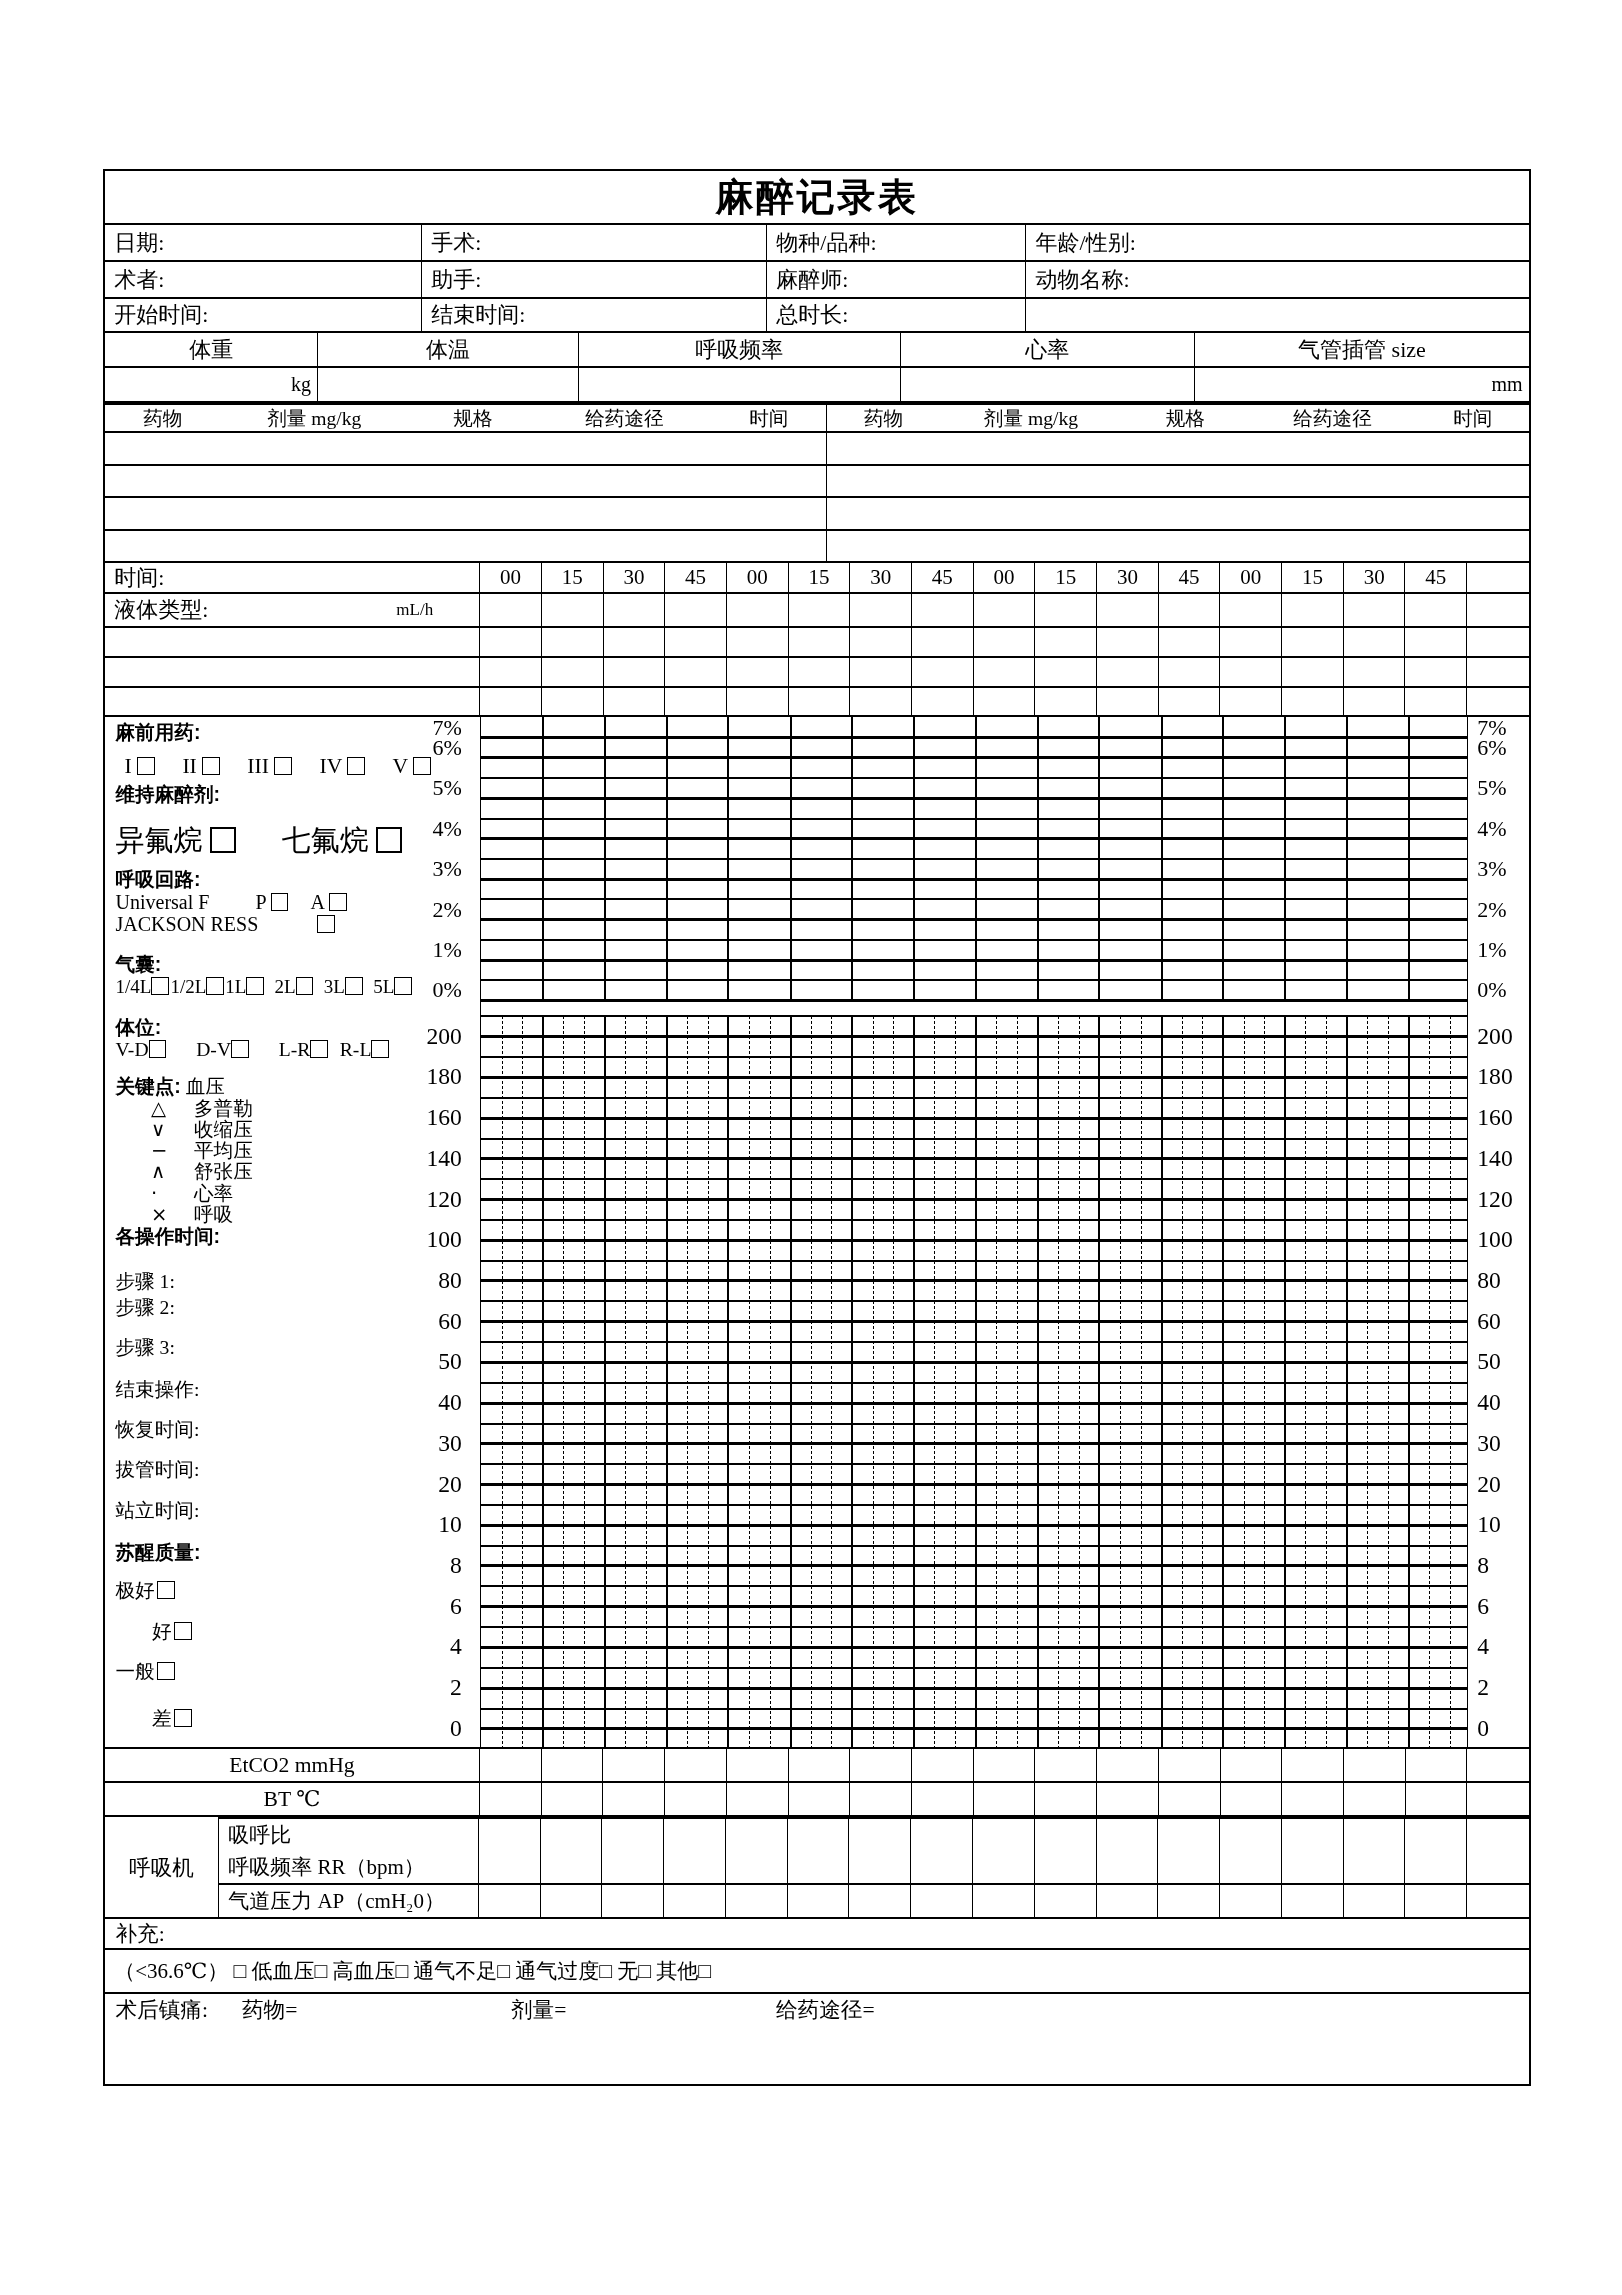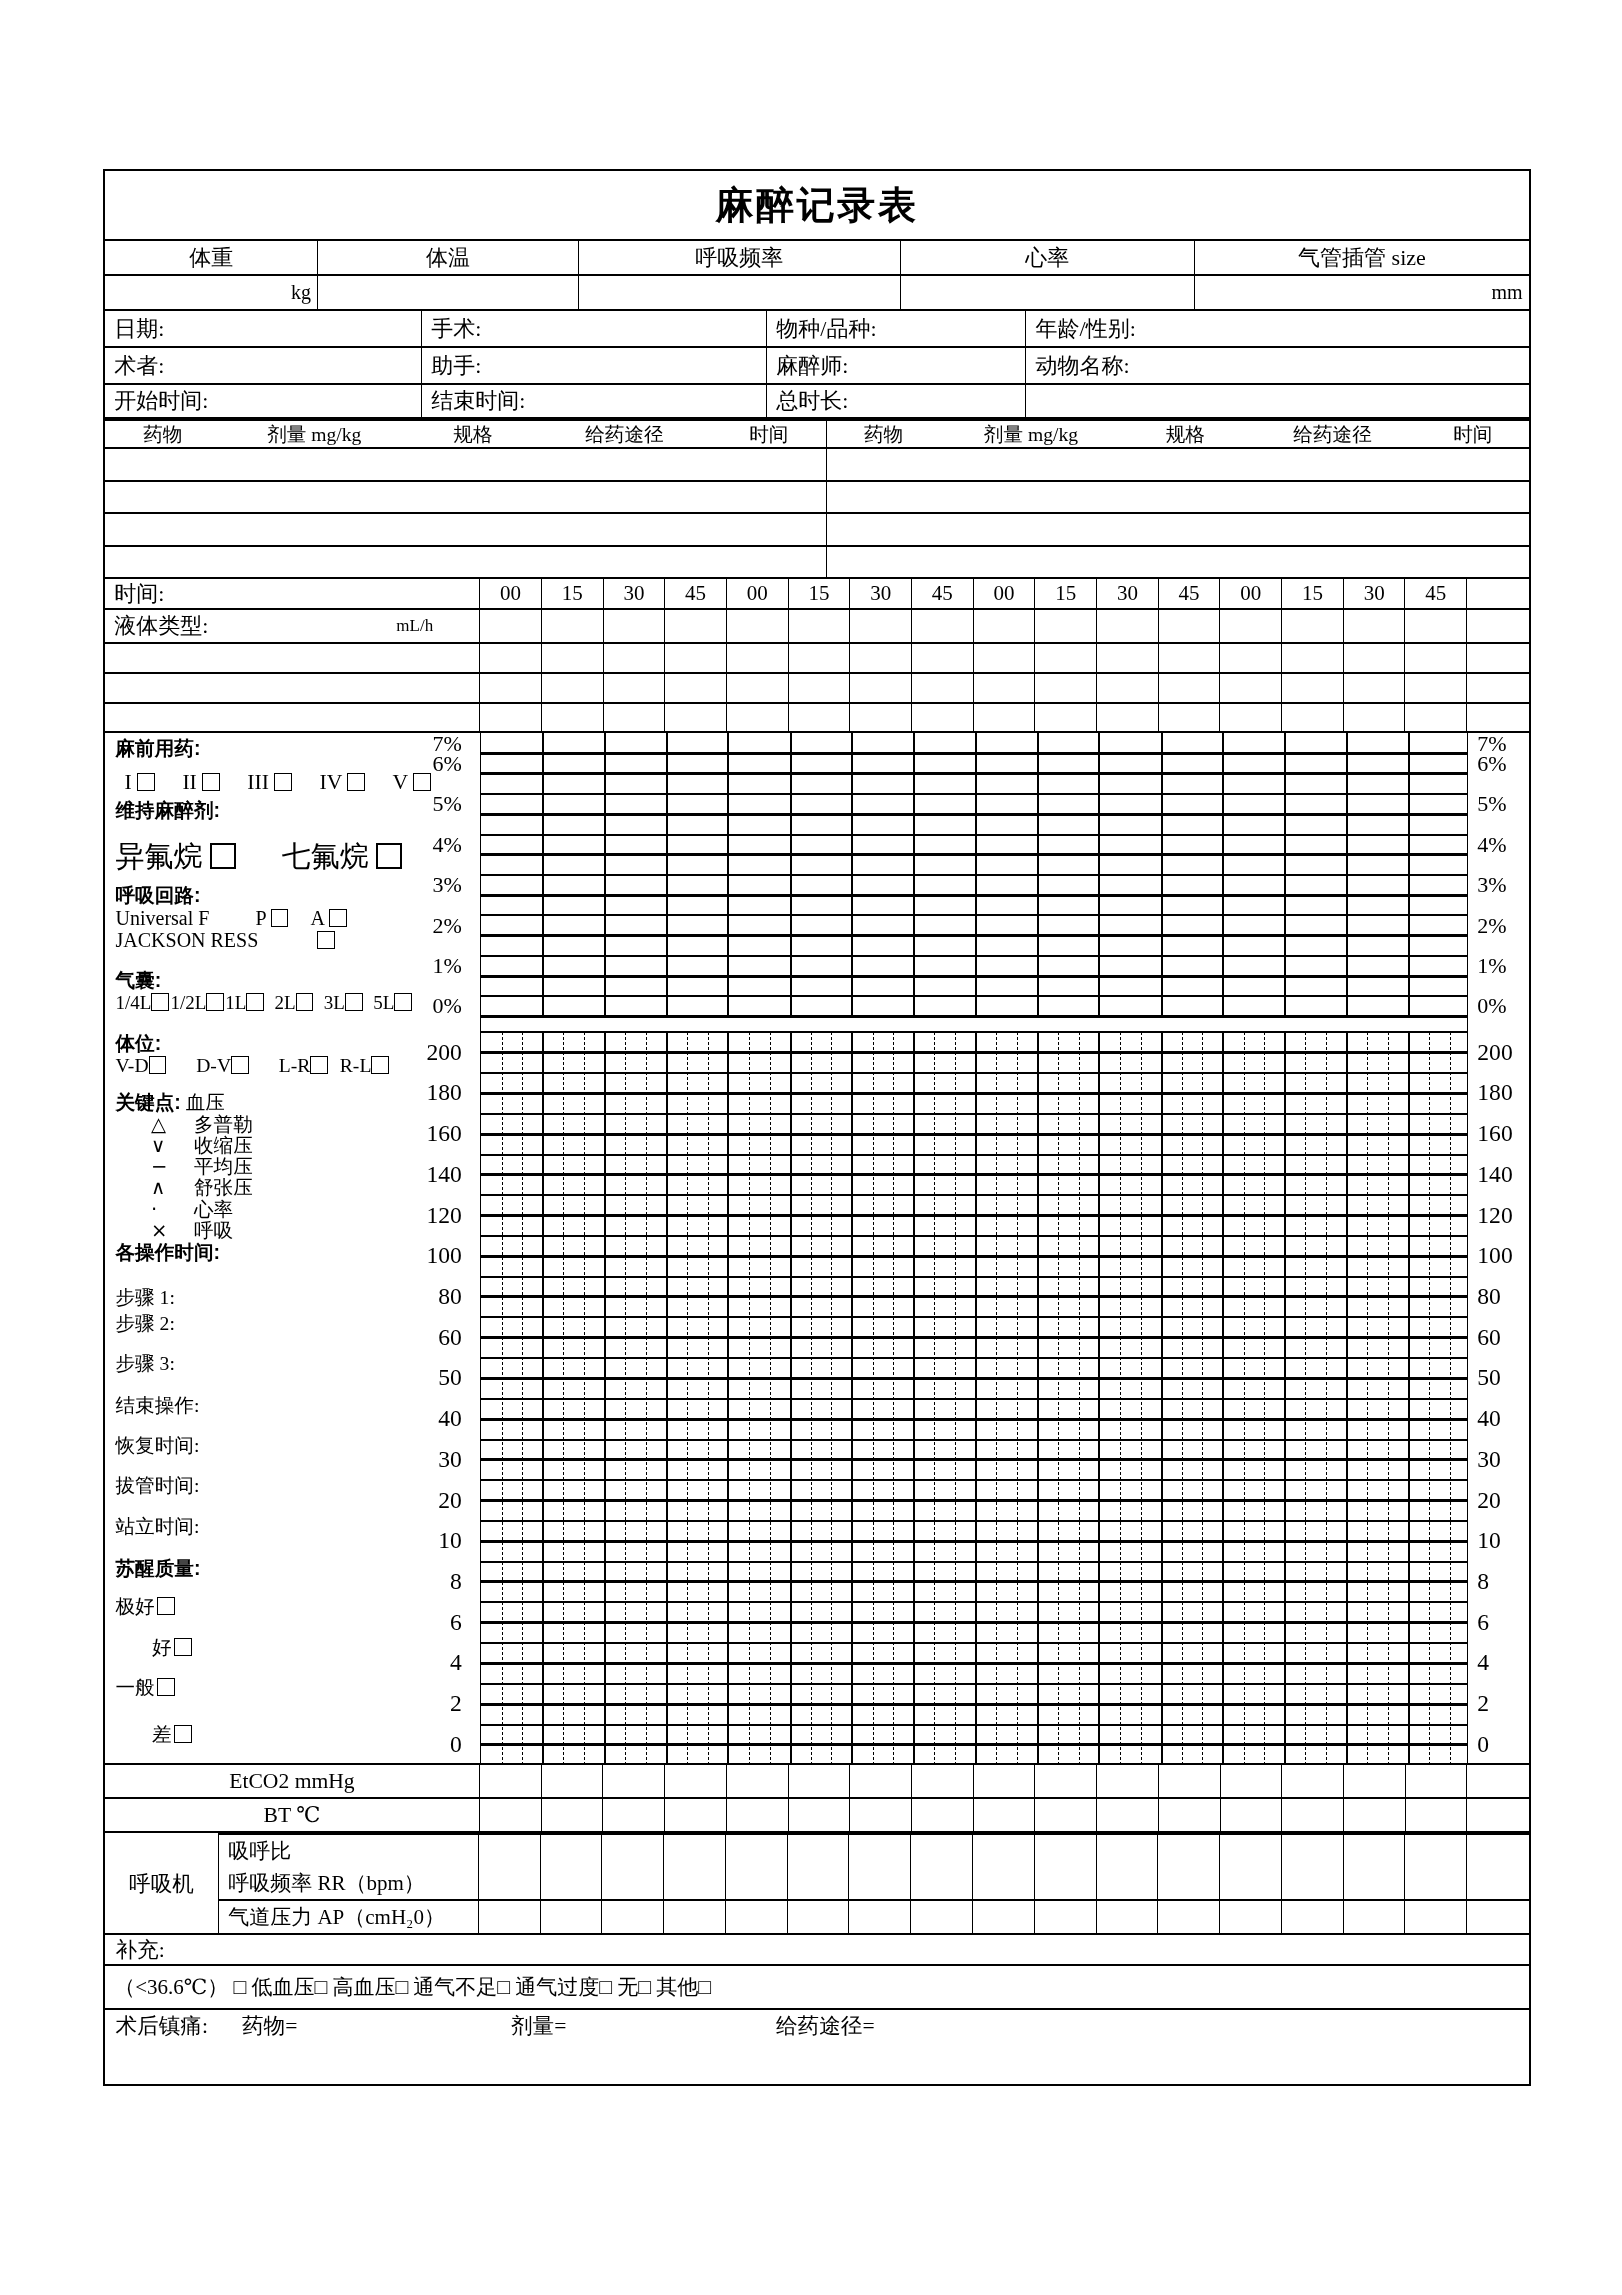--- a/index.html
+++ b/index.html
@@ -8,21 +8,21 @@
   .form{position:absolute;left:103px;top:169px;width:1428px;height:1917px;
         border:2.6px solid #000;box-sizing:border-box;background:#fff;}
   .sec{box-sizing:border-box;border-top:2.6px solid #000;position:relative;}
   .sec.first{border-top:none;}
   .row{display:flex;align-items:center;}
   .cell{box-sizing:border-box;border-left:1.3px solid #000;height:100%;
         display:flex;align-items:center;padding-left:9.2px;font-size:22px;}
   .cell.nb{border-left:none;}
   .cell.center{justify-content:center;padding-left:0;}
   .cell.right{justify-content:flex-end;padding-right:6.5px;}
-  .title-row{height:68px;display:flex;align-items:center;justify-content:center;}
+  .title-row{height:52px;display:flex;align-items:center;justify-content:center;}
   .title{font-size:38px;font-weight:bold;font-family:"Liberation Sans","DejaVu Sans",sans-serif;letter-spacing:2.6px;}
   .h56{height:37px;} .h52{height:34px;} .h54{height:35px;} .h48{height:31px;}
   .medwrap{display:flex;}
   .medhalf{box-sizing:border-box;}
   .medhalf.lh{border-right:1.3px solid #000;}
   .medtitle{height:33px;display:flex;align-items:center;padding-left:9.2px;
             font-weight:bold;font-size:21.6px;font-family:"Liberation Sans","DejaVu Sans",sans-serif;}
   .medhead{height:26px;display:flex;align-items:center;border-top:2px solid #000;font-size:19.6px;}
   .medhead span{display:inline-block;text-align:center;}
   .drugrow{border-top:2px solid #000;}
@@ -51,54 +51,54 @@
   .postop{height:31px;font-size:21.6px;}
   .postop span{position:absolute;top:50%;transform:translateY(-50%);white-space:nowrap;}
 </style>
 </head>
 <body>
 
 <div class="form">
   <div class="sec first title-row">
     <div class="title">麻醉记录表</div>
   </div>
+  <div id="info">
+      <div class="sec row h56">
+        <div class="cell nb" style="width: 317px;">日期:</div>
+        <div class="cell" style="width: 346px;">手术:</div>
+        <div class="cell" style="width: 260px;">物种/品种:</div>
+        <div class="cell" style="width: 505px;">年龄/性别:</div>
+      </div>
+      <div class="sec row h56">
+        <div class="cell nb" style="width: 317px;">术者:</div>
+        <div class="cell" style="width: 346px;">助手:</div>
+        <div class="cell" style="width: 260px;">麻醉师:</div>
+        <div class="cell" style="width: 505px;">动物名称:</div>
+      </div>
+      <div class="sec row h52">
+        <div class="cell nb" style="width: 317px;">开始时间:</div>
+        <div class="cell" style="width: 346px;">结束时间:</div>
+        <div class="cell" style="width: 260px;">总时长:</div>
+        <div class="cell" style="width: 505px;"></div>
+      </div>
+    </div>
   <div id="vitals">
       <div class="sec row h54">
         <div class="cell center nb" style="width: 213px;">体重</div>
         <div class="cell center" style="width: 261px;">体温</div>
         <div class="cell center" style="width: 323px;">呼吸频率</div>
         <div class="cell center" style="width: 295px;">心率</div>
         <div class="cell center" style="width: 336px;">气管插管 size</div>
       </div>
       <div class="sec row h54">
         <div class="cell right nb" style="width: 213px; font-size: 20px;">kg</div>
         <div class="cell right" style="width: 261px; font-size: 20px;"></div>
         <div class="cell right" style="width: 323px; font-size: 20px;"></div>
         <div class="cell right" style="width: 295px; font-size: 20px;"></div>
         <div class="cell right" style="width: 336px; font-size: 20px;">mm</div>
-      </div>
-    </div>
-  <div id="info">
-      <div class="sec row h56">
-        <div class="cell nb" style="width: 317px;">日期:</div>
-        <div class="cell" style="width: 346px;">手术:</div>
-        <div class="cell" style="width: 260px;">物种/品种:</div>
-        <div class="cell" style="width: 505px;">年龄/性别:</div>
-      </div>
-      <div class="sec row h56">
-        <div class="cell nb" style="width: 317px;">术者:</div>
-        <div class="cell" style="width: 346px;">助手:</div>
-        <div class="cell" style="width: 260px;">麻醉师:</div>
-        <div class="cell" style="width: 505px;">动物名称:</div>
-      </div>
-      <div class="sec row h52">
-        <div class="cell nb" style="width: 317px;">开始时间:</div>
-        <div class="cell" style="width: 346px;">结束时间:</div>
-        <div class="cell" style="width: 260px;">总时长:</div>
-        <div class="cell" style="width: 505px;"></div>
       </div>
     </div>
   <div id="med">
       <div class="sec medwrap">
         <div class="medhalf lh" style="width: 724px;">
           <div class="medhead">
             <span style="width: 16%;">药物</span>
             <span style="width: 26%;">剂量 mg/kg</span>
             <span style="width: 18%;">规格</span>
             <span style="width: 24%;">给药途径</span>

